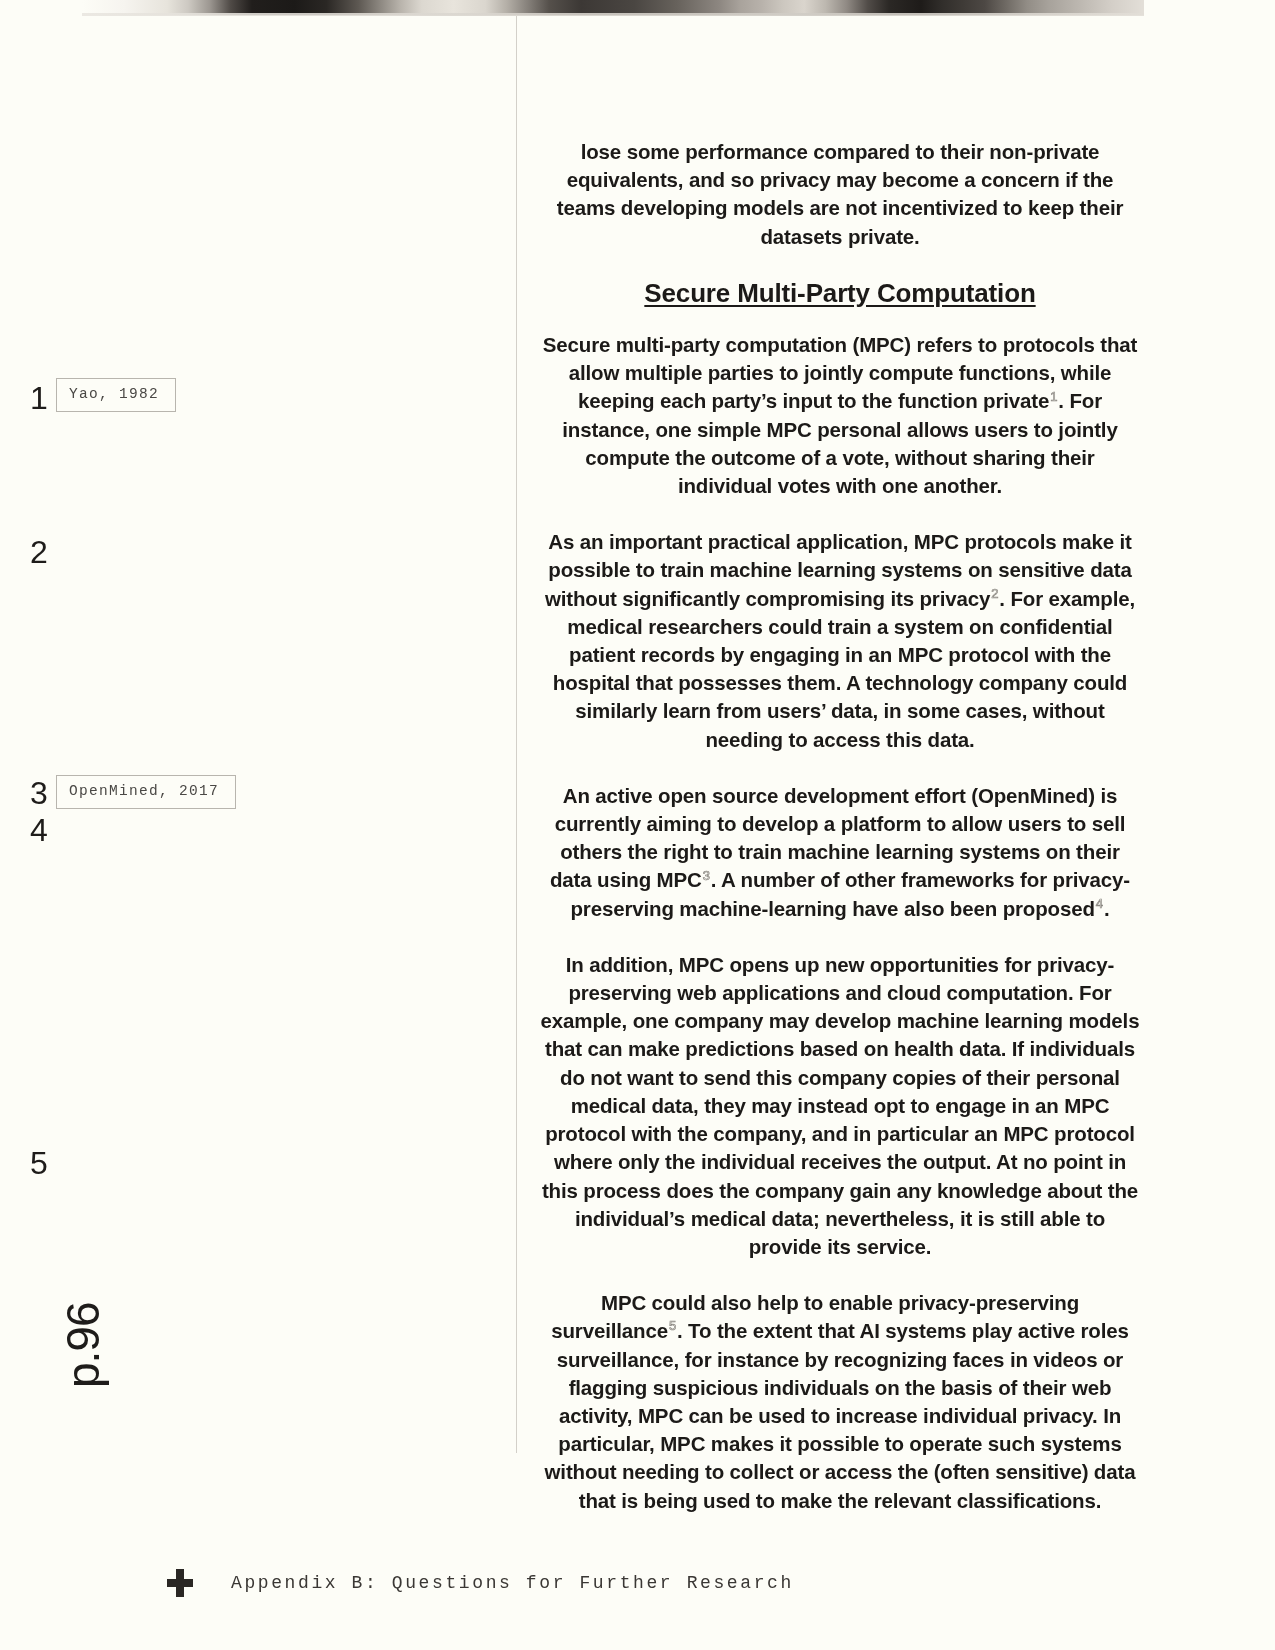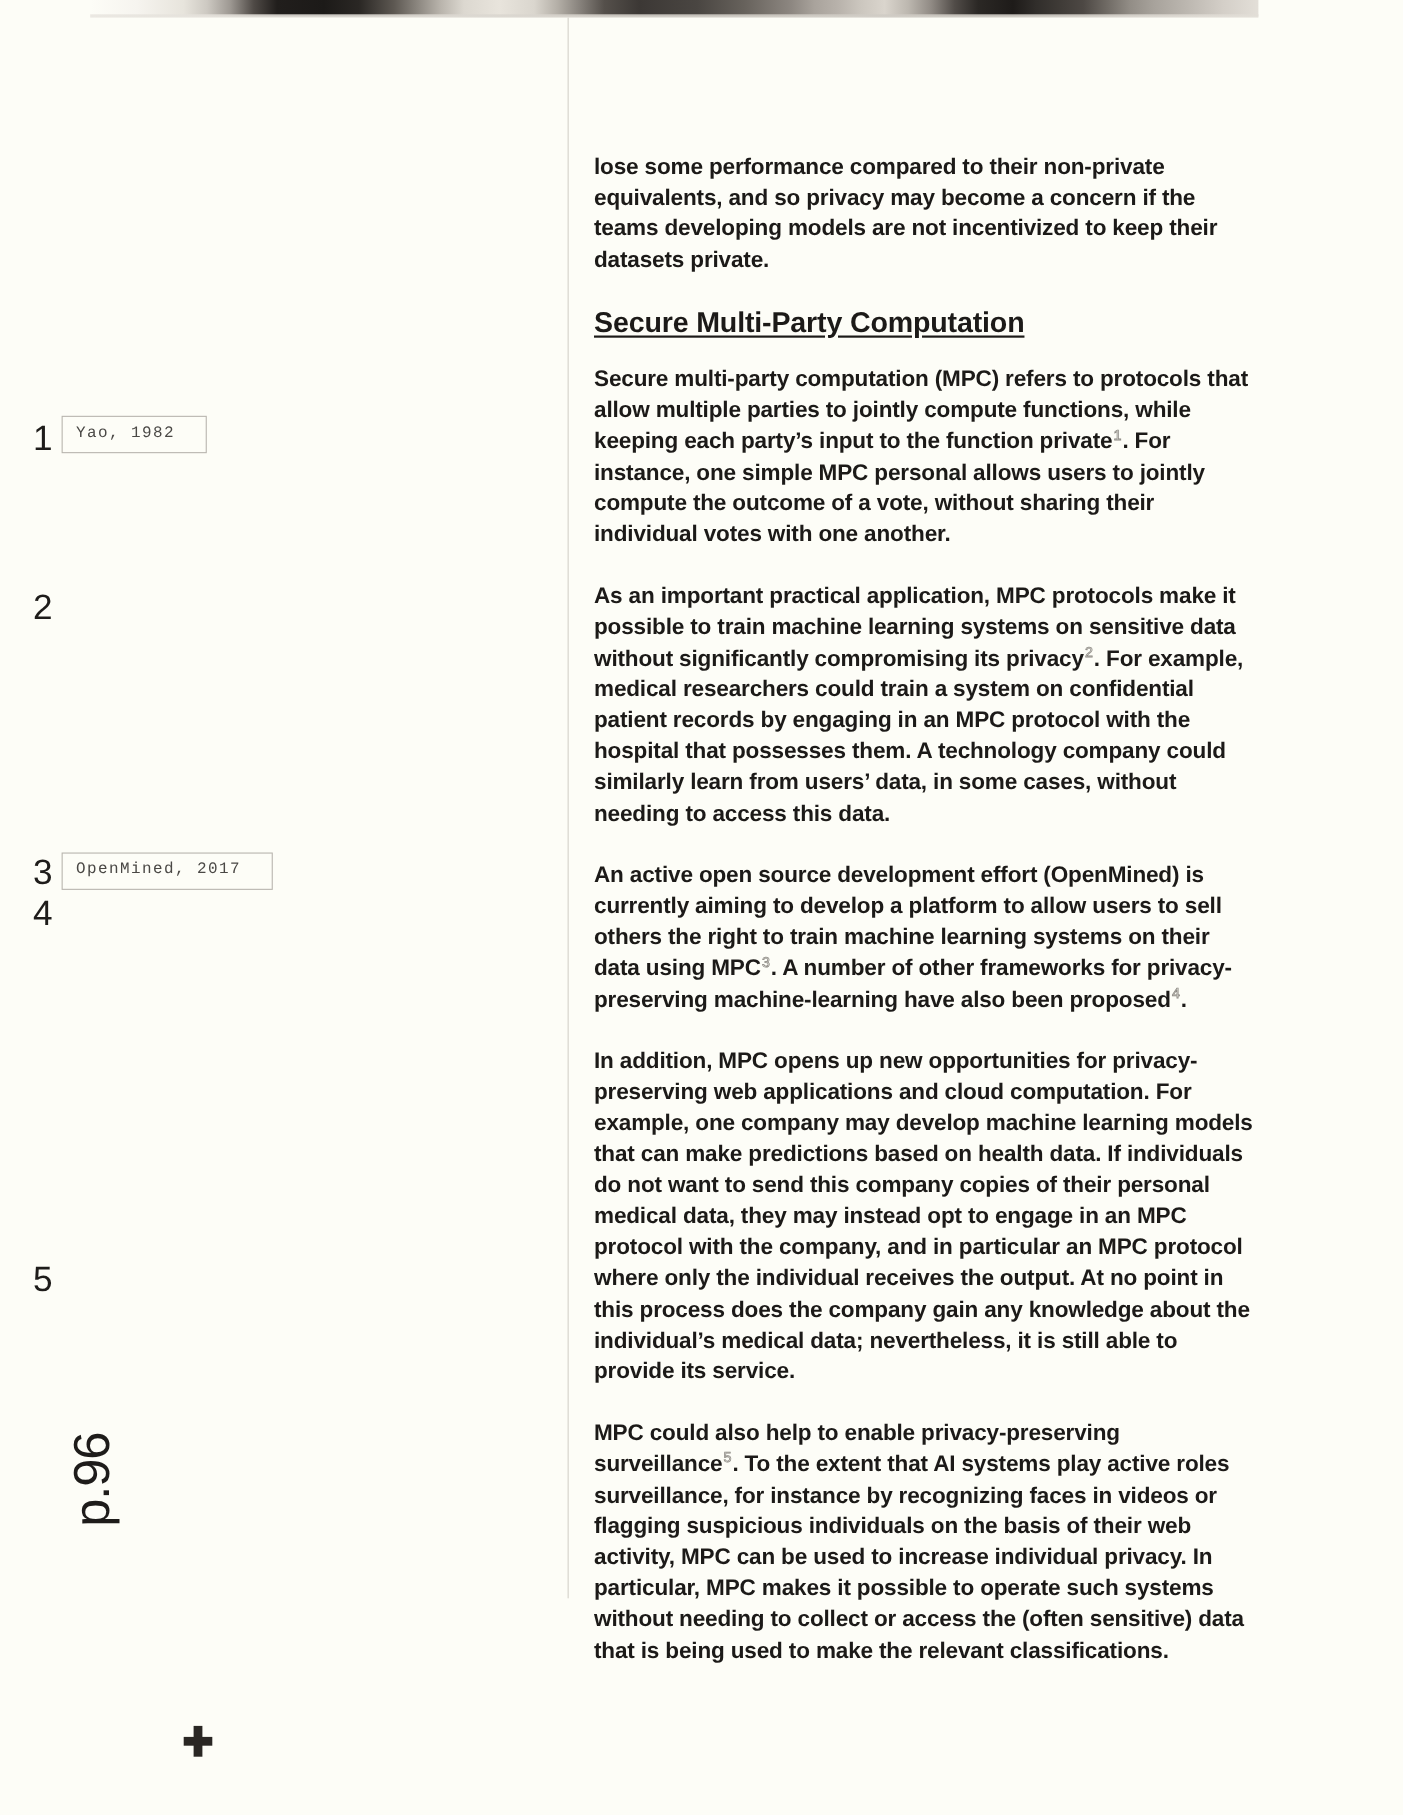--- a/index.html
+++ b/index.html
@@ -113,21 +113,21 @@
     font-size: 32px;
     font-weight: 400;
     color: #1e1c1a;
     line-height: 36px;
     padding-left: 16px;
     box-sizing: border-box;
   }
   .note-box {
     border: 1px solid #b8b5ae;
     background: #fdfdf7;
-    padding: 6px 28px 7px 12px;
+    padding: 6px 16px 7px 12px;
     font-family: "Liberation Mono", "DejaVu Sans Mono", monospace;
     font-size: 14.5px;
     letter-spacing: 1.3px;
     color: #4a4845;
     line-height: 19px;
     white-space: pre-line;
   }
 
   #note-1 { left: 14px; top: 378px; }
   #note-1 .note-number { line-height: 40px; }
@@ -205,20 +205,21 @@
   }
   #main-column p,
   #main-column h2 {
     margin: 0;
     color: #1c1a18;
     font-family: "Liberation Sans", sans-serif;
     font-size: 20.5px;
     line-height: 28.2px;
     font-weight: 700;
     letter-spacing: -0.15px;
+    text-align: center;
   }
   #main-column p { margin-bottom: 28px; }
   #main-column h2 {
     font-size: 26px;
     font-weight: 700;
     text-decoration: underline;
     text-underline-offset: 3px;
     margin-bottom: 24px;
   }
   .sup {
@@ -282,15 +283,16 @@
     <p><span>An active open source development effort (OpenMined) is currently aiming to develop a platform to allow users to sell others the right to train machine learning systems on their data using MPC</span><span class="sup">3</span><span>. A number of other frameworks for privacy-preserving machine-learning have also been proposed</span><span class="sup">4</span><span>.</span></p>
 
     <p>In addition, MPC opens up new opportunities for privacy-preserving web applications and cloud computation. For example, one company may develop machine learning models that can make predictions based on health data. If individuals do not want to send this company copies of their personal medical data, they may instead opt to engage in an MPC protocol with the company, and in particular an MPC protocol where only the individual receives the output. At no point in this process does the company gain any knowledge about the individual’s medical data; nevertheless, it is still able to provide its service.</p>
 
     <p><span>MPC could also help to enable privacy-preserving surveillance</span><span class="sup">5</span><span>. To the extent that AI systems play active roles surveillance, for instance by recognizing faces in videos or flagging suspicious individuals on the basis of their web activity, MPC can be used to increase individual privacy. In particular, MPC makes it possible to operate such systems without needing to collect or access the (often sensitive) data that is being used to make the relevant classifications.</span></p>
 
   </div>
 
   <div id="footer">
     <div id="footer-plus"></div>
+    <div id="footer-title">Appendix B: Questions for Further Research</div>
   </div>
 
 </div>
 
 </body></html>

